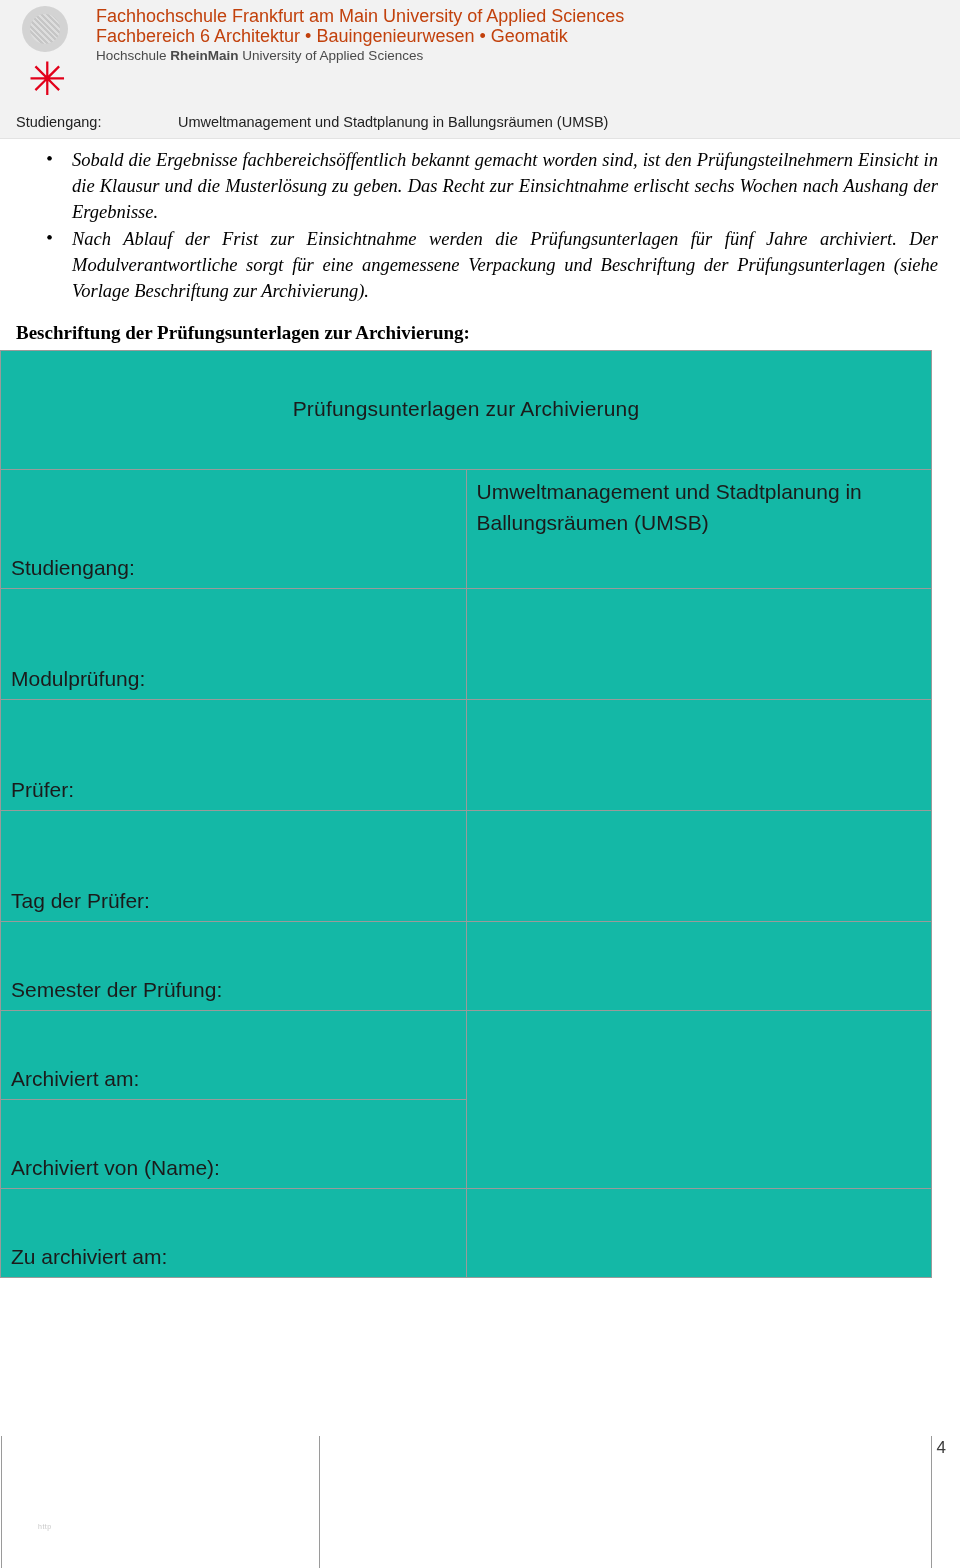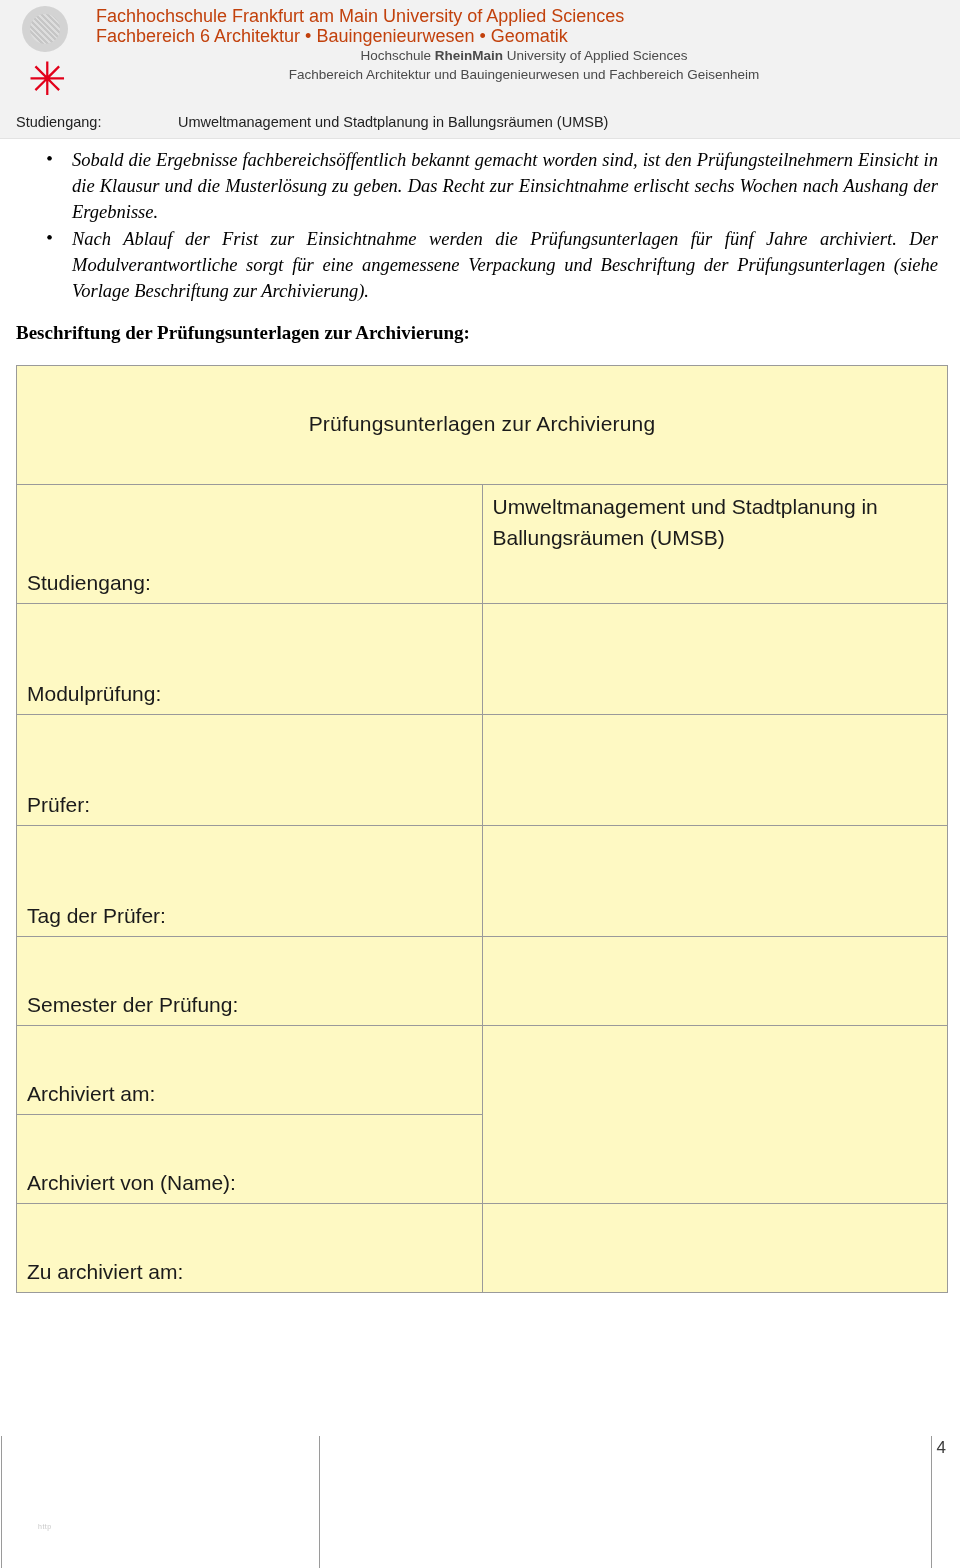--- a/index.html
+++ b/index.html
@@ -68,21 +68,20 @@
   .hdr-line {
     font-size: 18px;
     line-height: 20px;
     color: #c2410c;
     white-space: nowrap;
   }
   .hdr-line.sub {
     font-size: 13.5px;
     line-height: 19px;
     color: #4a4a4a;
-    text-align: center;
   }
   .hdr-strong { font-weight: bold; }
 
   
   .studiengang-strip {
     position: relative;
     height: 26px;
     background: #f2f2f2;
     border-bottom: 1px solid #e3e3e3;
   }
@@ -118,33 +117,33 @@
   .bullets li:before {
     content: "\2022";
     position: absolute;
     left: 0;
     top: -1px;
     font-size: 19px;
   }
 
   
   .section-title {
-    margin: 18px 0 21px 16px;
+    margin: 18px 0 6px 16px;
     font-family: "Liberation Serif", serif;
     font-size: 19px;
     font-weight: bold;
   }
 
   
   .form-table {
     width: 932px;
-    margin: 0 0 0 16px;
+    margin: 0 0 0 0;
     border-collapse: collapse;
     table-layout: fixed;
-    background: #fef9c3;
+    background: #14b8a6;
   }
   .form-table td {
     border: 1px solid #9a9a9a;
     vertical-align: bottom;
     padding: 6px 10px 8px 10px;
     font-size: 21px;
     color: #1b1b1b;
   }
   .form-title-cell {
     text-align: center;
@@ -221,21 +220,20 @@
   <div class="logo-wrap">
     <div class="logo-circle"></div>
     <div class="logo-star">✳</div>
   </div>
   <div class="header-text">
     <div class="hdr-line">Fachhochschule Frankfurt am Main University of Applied Sciences</div>
     <div class="hdr-line">Fachbereich 6 Architektur • Bauingenieurwesen • Geomatik</div>
     <div class="hdr-line sub">
       <span>Hochschule </span><span class="hdr-strong">RheinMain</span><span> University of Applied Sciences</span>
     </div>
-    <div class="hdr-line sub">Fachbereich Architektur und Bauingenieurwesen und Fachbereich Geisenheim</div>
   </div>
 </div>
 
 <div class="studiengang-strip">
   <span class="sg-label">Studiengang:</span>
   <span class="sg-value">Umweltmanagement und Stadtplanung in Ballungsräumen (UMSB)</span>
 </div>
 
 <ul class="bullets">
   <li>Sobald die Ergebnisse fachbereichsöffentlich bekannt gemacht worden sind, ist den Prüfungsteilnehmern Einsicht in die Klausur und die Musterlösung zu geben. Das Recht zur Einsichtnahme erlischt sechs Wochen nach Aushang der Ergebnisse.</li>

